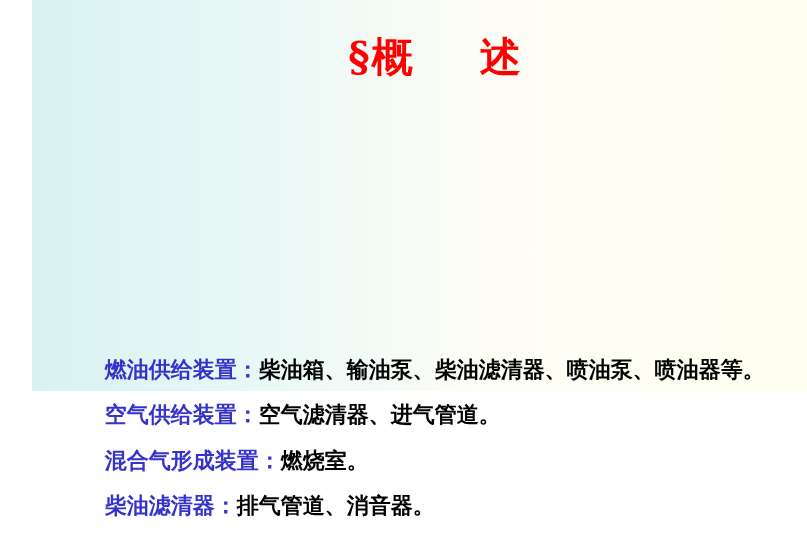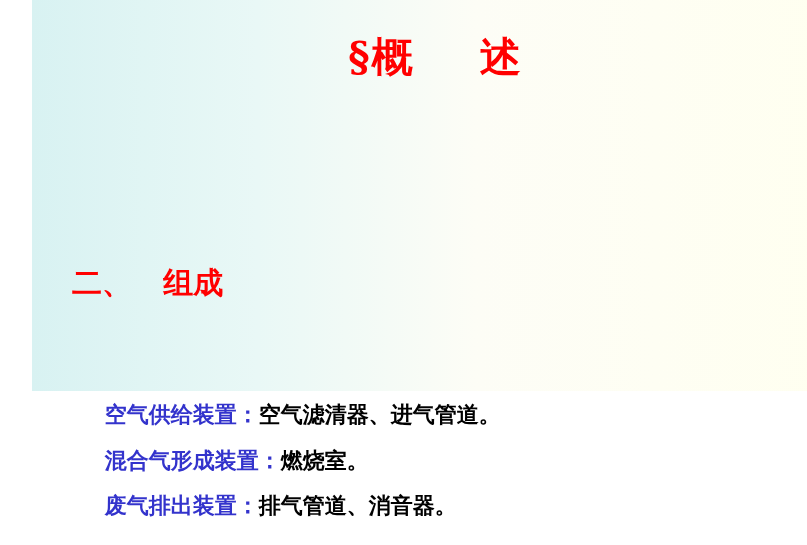--- a/index.html
+++ b/index.html
@@ -76,28 +76,30 @@
 </style>
 </head>
 <body>
 
 <div class="slide">
 
   <div class="title">§概    述</div>
 
 
 
-  <div class="heading h2">二、   组成</div>
 
+  <div class="item i0">
+    <span class="label">燃油供给装置：</span><span class="value">柴油箱、输油泵、柴油滤清器、喷油泵、喷油器等。</span>
+  </div>
 
   <div class="item i1">
     <span class="label">空气供给装置：</span><span class="value">空气滤清器、进气管道。</span>
   </div>
 
   <div class="item i2">
     <span class="label">混合气形成装置：</span><span class="value">燃烧室。</span>
   </div>
 
   <div class="item i3">
-    <span class="label">废气排出装置：</span><span class="value">排气管道、消音器。</span>
+    <span class="label">柴油滤清器：</span><span class="value">排气管道、消音器。</span>
   </div>
 
 </div>
 
 </body></html>

